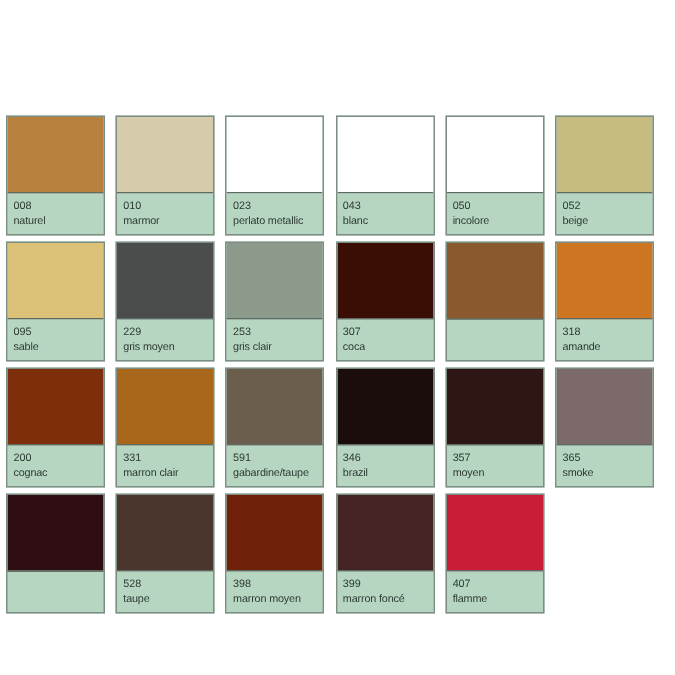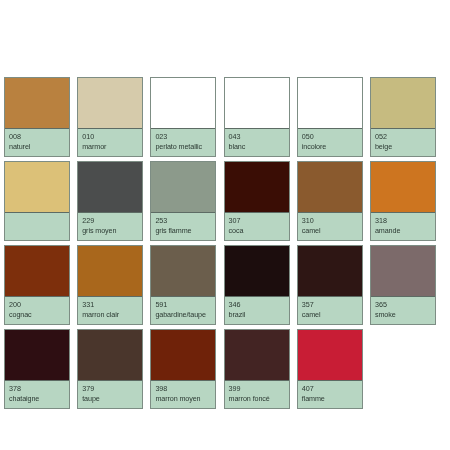--- a/index.html
+++ b/index.html
@@ -116,48 +116,48 @@
       </div>
       <div class="swatch-card">
         <div class="swatch-color" style="background: rgb(198, 187, 128);"></div>
         <div class="swatch-label">
           <div class="swatch-code">052</div>
           <div class="swatch-name">beige</div>
         </div>
       </div>
       <div class="swatch-card">
         <div class="swatch-color" style="background: rgb(220, 193, 120);"></div>
+        <div class="swatch-label">
+          <div class="swatch-code">095</div>
+          <div class="swatch-name">sable</div>
+        </div>
       </div>
       <div class="swatch-card">
         <div class="swatch-color" style="background: rgb(75, 77, 77);"></div>
         <div class="swatch-label">
           <div class="swatch-code">229</div>
           <div class="swatch-name">gris moyen</div>
         </div>
       </div>
       <div class="swatch-card">
         <div class="swatch-color" style="background: rgb(140, 154, 139);"></div>
         <div class="swatch-label">
           <div class="swatch-code">253</div>
-          <div class="swatch-name">gris flamme</div>
+          <div class="swatch-name">gris clair</div>
         </div>
       </div>
       <div class="swatch-card">
         <div class="swatch-color" style="background: rgb(58, 13, 5);"></div>
         <div class="swatch-label">
           <div class="swatch-code">307</div>
           <div class="swatch-name">coca</div>
         </div>
       </div>
       <div class="swatch-card">
         <div class="swatch-color" style="background: rgb(138, 90, 46);"></div>
-        <div class="swatch-label">
-          <div class="swatch-code">310</div>
-          <div class="swatch-name">camel</div>
-        </div>
       </div>
       <div class="swatch-card">
         <div class="swatch-color" style="background: rgb(205, 117, 32);"></div>
         <div class="swatch-label">
           <div class="swatch-code">318</div>
           <div class="swatch-name">amande</div>
         </div>
       </div>
       <div class="swatch-card">
         <div class="swatch-color" style="background: rgb(125, 47, 12);"></div>
@@ -184,41 +184,37 @@
         <div class="swatch-color" style="background: rgb(28, 13, 13);"></div>
         <div class="swatch-label">
           <div class="swatch-code">346</div>
           <div class="swatch-name">brazil</div>
         </div>
       </div>
       <div class="swatch-card">
         <div class="swatch-color" style="background: rgb(46, 22, 20);"></div>
         <div class="swatch-label">
           <div class="swatch-code">357</div>
-          <div class="swatch-name">camel</div>
+          <div class="swatch-name">moyen</div>
         </div>
       </div>
       <div class="swatch-card">
         <div class="swatch-color" style="background: rgb(124, 106, 106);"></div>
         <div class="swatch-label">
           <div class="swatch-code">365</div>
           <div class="swatch-name">smoke</div>
         </div>
       </div>
       <div class="swatch-card">
         <div class="swatch-color" style="background: rgb(46, 14, 18);"></div>
-        <div class="swatch-label">
-          <div class="swatch-code">378</div>
-          <div class="swatch-name">chataigne</div>
-        </div>
       </div>
       <div class="swatch-card">
         <div class="swatch-color" style="background: rgb(74, 54, 44);"></div>
         <div class="swatch-label">
-          <div class="swatch-code">379</div>
+          <div class="swatch-code">528</div>
           <div class="swatch-name">taupe</div>
         </div>
       </div>
       <div class="swatch-card">
         <div class="swatch-color" style="background: rgb(111, 34, 9);"></div>
         <div class="swatch-label">
           <div class="swatch-code">398</div>
           <div class="swatch-name">marron moyen</div>
         </div>
       </div>

